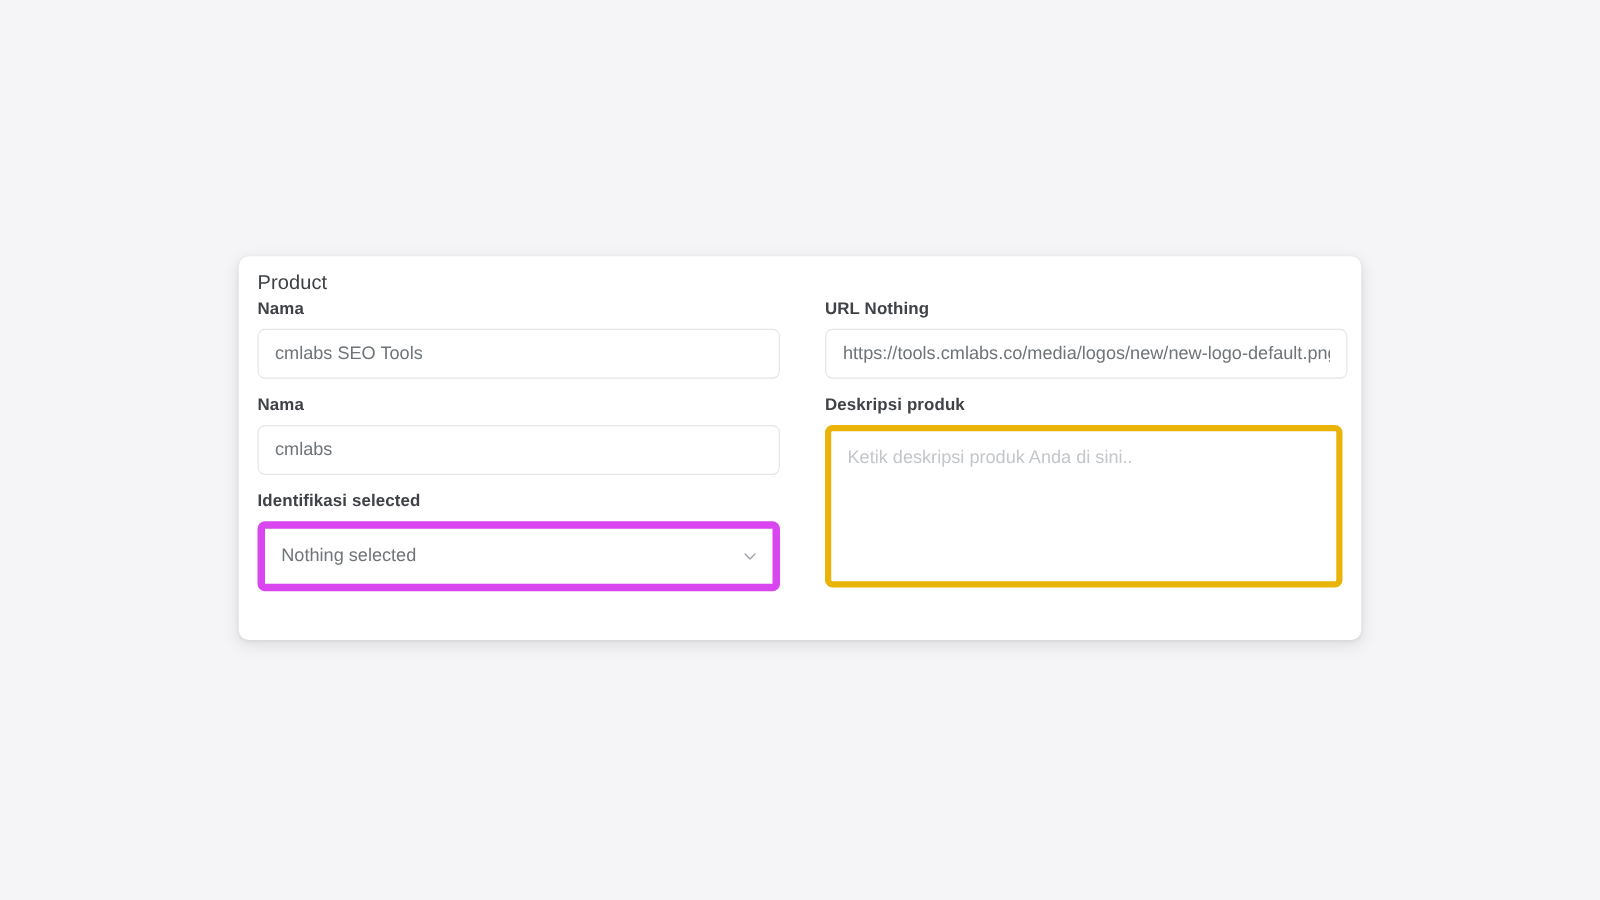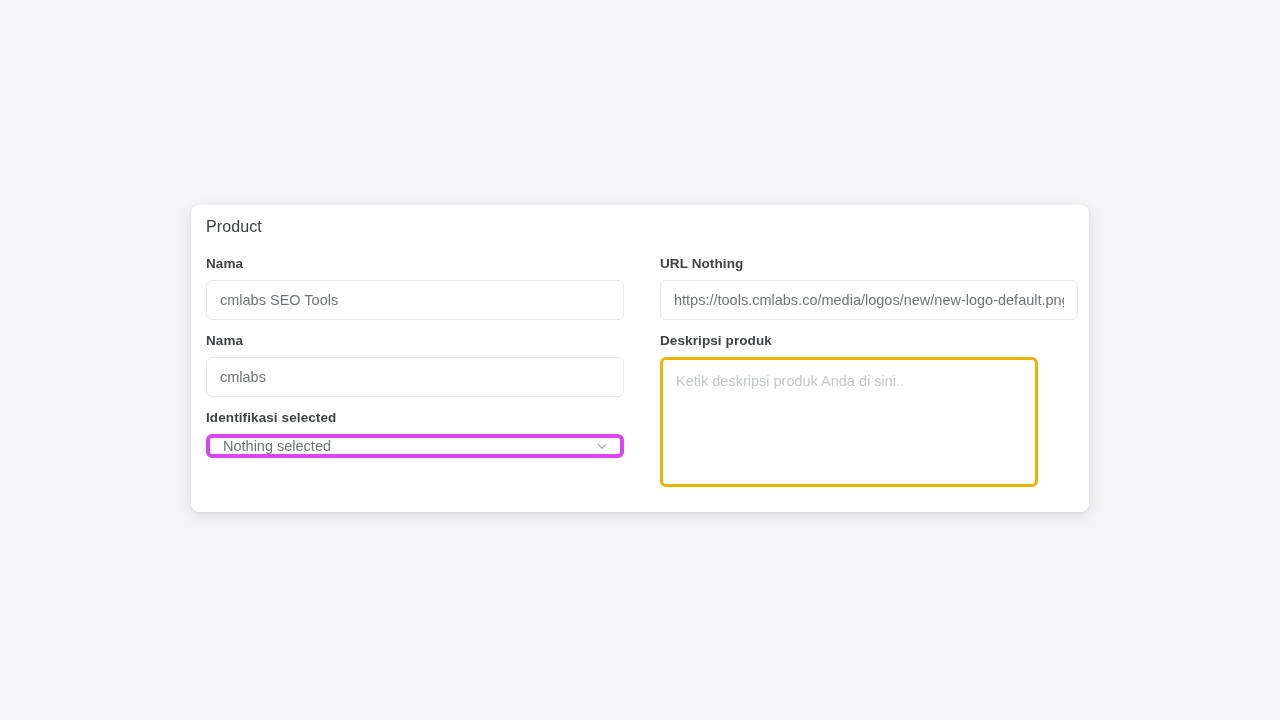--- a/index.html
+++ b/index.html
@@ -43,21 +43,21 @@
     font-weight: 400;
     color: #3c4043;
     letter-spacing: 0.1px;
     line-height: 22px;
   }
 
   
   .form-grid {
     position: absolute;
     left: 15px;
-    top: 50px;
+    top: 33px;
     width: 868px;
     display: flex;
     gap: 36px;
   }
 
   .col {
     width: 420px;
     display: flex;
     flex-direction: column;
   }
@@ -101,23 +101,23 @@
 
   .text-input::placeholder {
     color: #c3c6ca;
   }
 
   
   .dropdown {
     position: relative;
     box-sizing: border-box;
     width: 418px;
-    height: 24px;
-    background: #ffffff;
-    border: 4px solid #d946ef;
+    height: 56px;
+    background: #ffffff;
+    border: 6px solid #d946ef;
     border-radius: 6px;
     display: flex;
     align-items: center;
     padding: 0 13px;
     cursor: pointer;
   }
 
   .dropdown-value {
     font-size: 14.5px;
     color: #6f7478;
@@ -138,28 +138,28 @@
   .chevron-down svg {
     display: block;
     width: 14px;
     height: 14px;
   }
 
   
   .textarea {
     display: block;
     box-sizing: border-box;
-    width: 378px;
+    width: 414px;
     height: 130px;
     padding: 11px 13px;
     font-family: "Liberation Sans", sans-serif;
     font-size: 14.5px;
     color: #6f7478;
     background: #ffffff;
-    border: 3px solid #eab308;
+    border: 5px solid #eab308;
     border-radius: 6px;
     outline: none;
     resize: none;
     line-height: 20px;
   }
 
   .textarea::placeholder {
     color: #c3c6ca;
   }
 </style>

